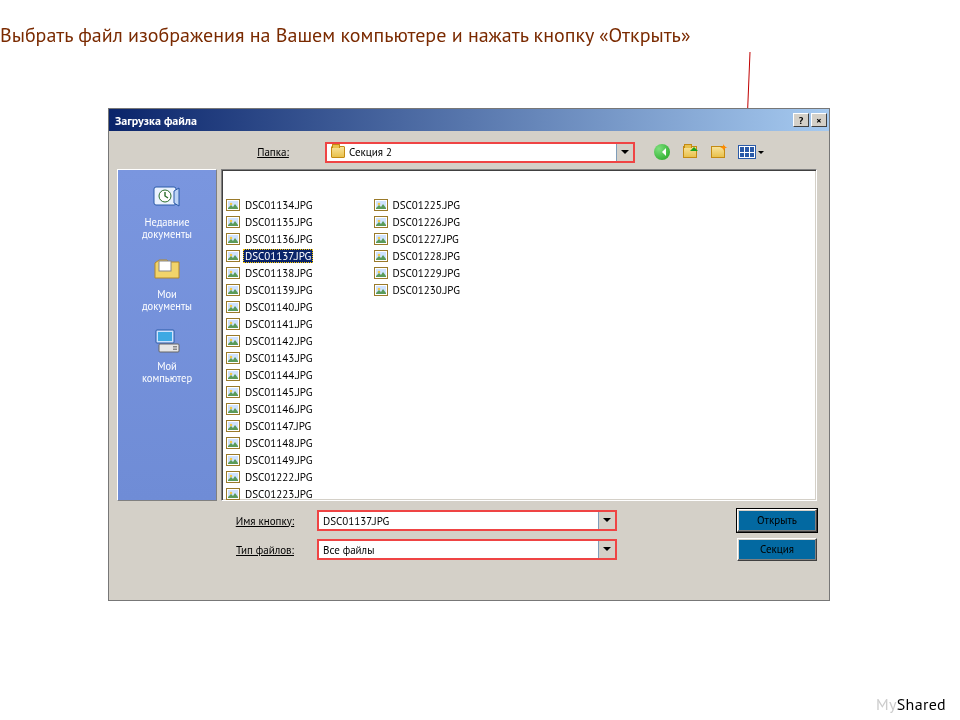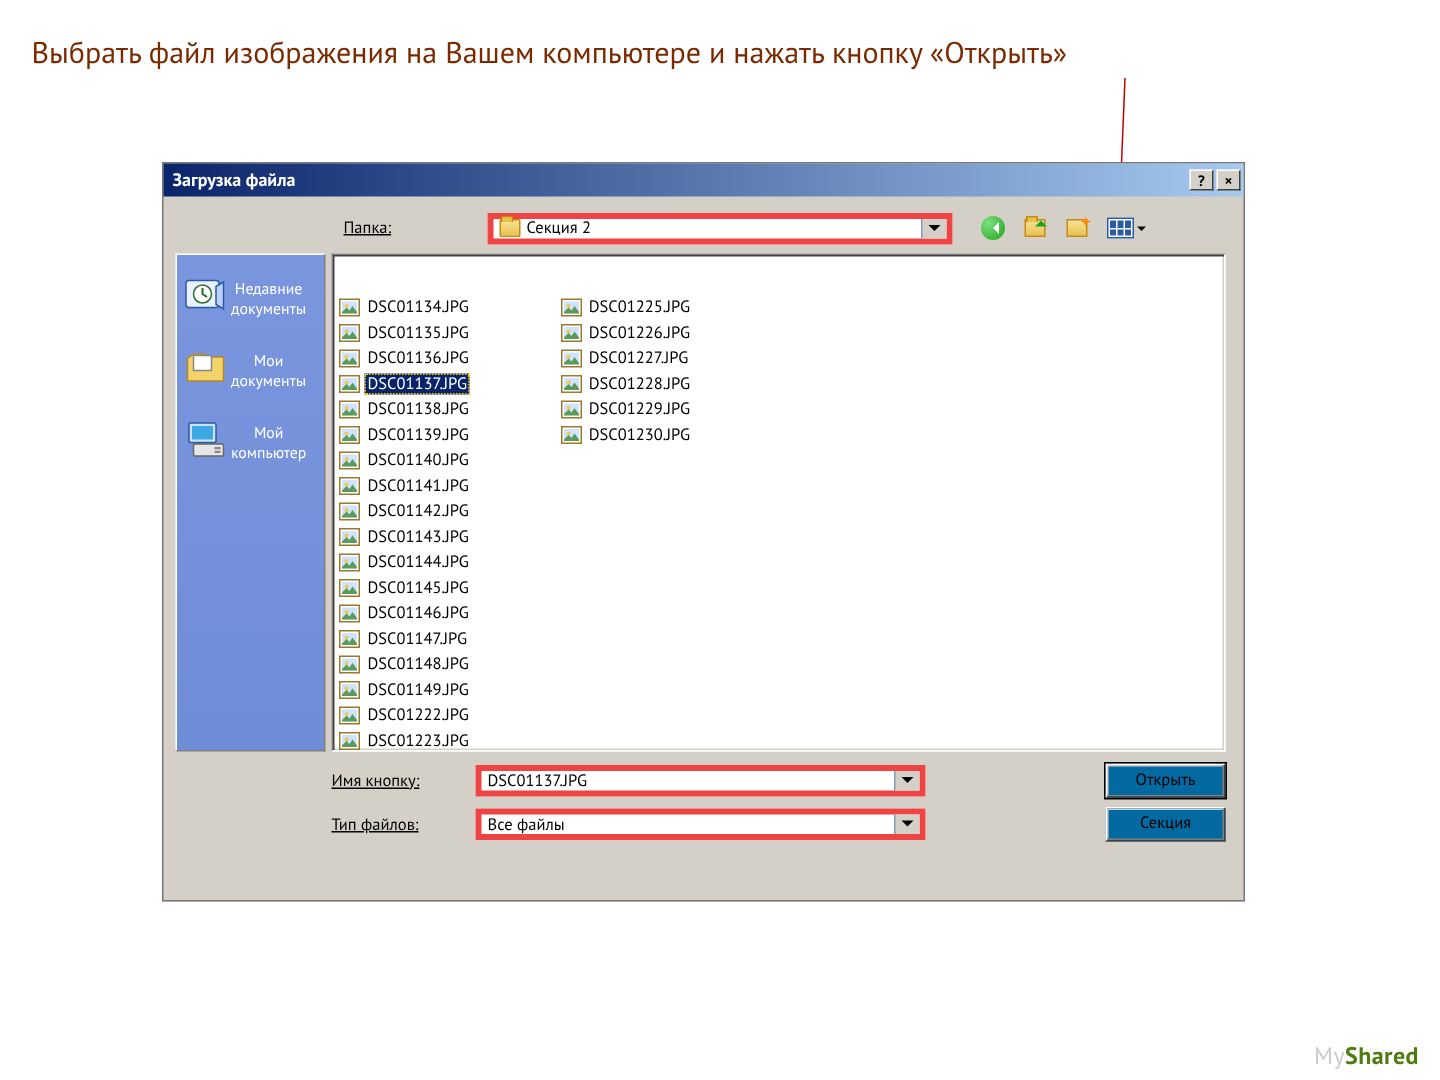--- a/index.html
+++ b/index.html
@@ -8,21 +8,21 @@
     width: 960px;
     height: 720px;
     background: #fff;
     font-family: Tahoma, Verdana, "PT Sans", sans-serif;
     font-size: 11px;
     position: relative;
     overflow: hidden;
   }
   .instruction {
     position: absolute;
-    left: 21px;
+    left: 0;
     top: 22px;
     font-size: 20px;
     color: #7a2a00;
   }
   .arrow {
     position: absolute;
     pointer-events: none;
   }
   .dialog-frame {
     position: absolute;
@@ -63,26 +63,26 @@
   .dialog-body {
     padding: 10px 12px 10px 8px;
   }
   .toprow {
     display: flex;
     align-items: center;
     gap: 8px;
     margin-bottom: 6px;
   }
   .label-underline { text-decoration: underline; text-decoration-color: currentColor; }
-  .field-label { width: 92px; text-align: left; padding-left: 4px; }
+  .field-label { width: 92px; text-align: center; padding-left: 4px; }
   .combo {
     display: flex;
     align-items: center;
     background: #fff;
-    border: 4px solid #ef4444;
+    border: 2px solid #ef4444;
     height: 21px;
     padding: 0 0 0 4px;
     width: 310px;
   }
   .combo .folder-mini {
     width: 14px; height: 12px;
     background: linear-gradient(#f7e29a,#e9c14c);
     border: 1px solid #c48a12;
     border-radius: 1px;
     margin-right: 4px;
@@ -199,21 +199,21 @@
     border: 1px solid #fff;
     border-right-color: #808080;
     border-bottom-color: #808080;
     padding: 6px 0;
     display: flex;
     flex-direction: column;
     gap: 2px;
   }
   .place {
     display: flex;
-    flex-direction: row;
+    flex-direction: column;
     align-items: center;
     color: #fff;
     font-size: 10.5px;
     text-align: center;
     padding: 5px 2px 6px 2px;
     cursor: default;
     line-height: 1.15;
   }
   .place .picon {
     width: 34px; height: 32px;
@@ -288,21 +288,21 @@
   .btn.default { outline: 1px solid #000; outline-offset: 0; }
   .combo-full { width: 300px; }
   .watermark {
     position: absolute;
     right: 14px;
     bottom: 6px;
     font-size: 16px;
     color: #ccc;
     letter-spacing: 0.3px;
   }
-  .watermark b { color: #4d7c0f; font-weight: bold; }
+  .watermark b { color: #000000; font-weight: normal; }
 </style>
 </head>
 <body>
 
 <div class="instruction">Выбрать файл изображения на Вашем компьютере и нажать кнопку «Открыть»</div>
 
 <svg class="arrow" width="960" height="720" style="left:0;top:0">
   <defs>
     <marker id="ah" markerWidth="8" markerHeight="8" refX="6" refY="3" orient="auto">
       <path d="M0,0 L7,3 L0,6 Z" fill="#c00000"></path>

